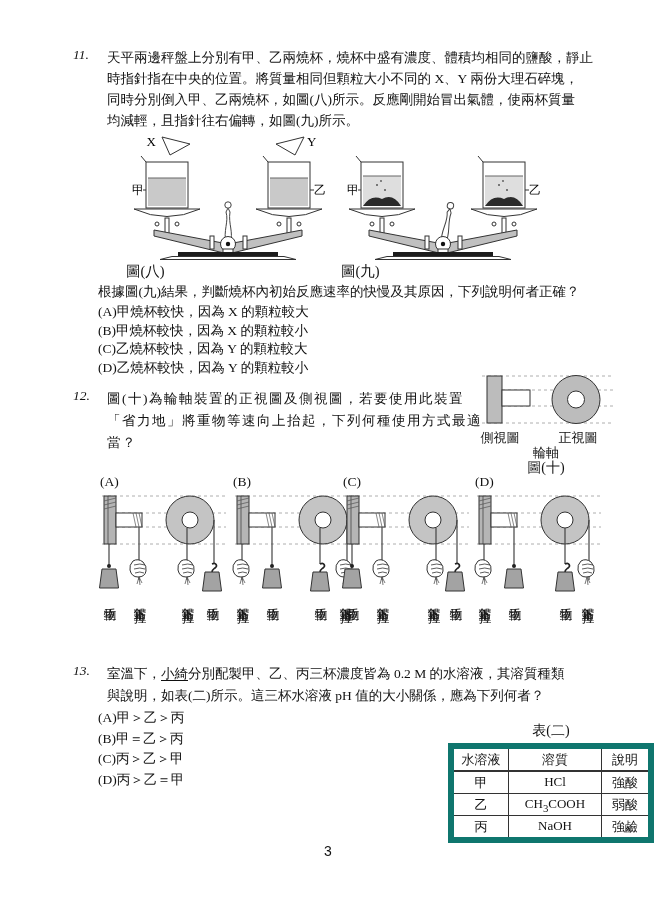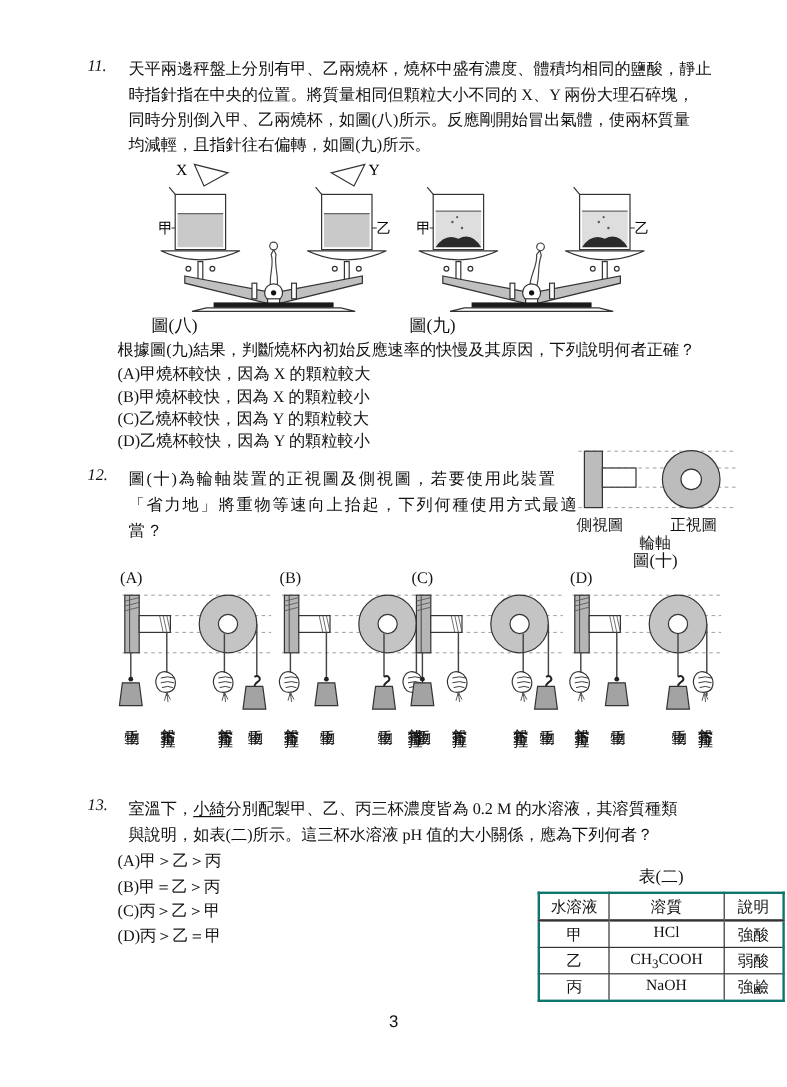--- a/index.html
+++ b/index.html
@@ -14,21 +14,21 @@
   .u{text-decoration:underline;text-underline-offset:2px;}
   .figcap{font-size:14.5px;text-align:left;margin-top:2px;}
   .fig10lbl{font-size:13px;}
   .fig10cap{font-size:14px;}
   .pletter{font-size:13.5px;}
   .vlabel{position:absolute;width:16px;writing-mode:vertical-rl;text-orientation:upright;
           font-size:12.5px;line-height:15px;letter-spacing:1px;}
   table.t2{border-collapse:collapse;font-size:13px;}
   table.t2 td,table.t2 th{border:1px solid #333;text-align:center;font-weight:normal;
           padding:1px 4px;height:19px;}
-  table.t2{border:2px solid #0f766e;}
+  table.t2{border:6px solid #0f766e;}
   table.t2 tr.hd th{border-bottom:2px solid #333;}
   .t2title{font-size:14px;text-align:center;margin-bottom:3px;}
   .pageno{font-size:14px;font-family:"Liberation Sans","DejaVu Sans",sans-serif;text-align:center;width:656px;}
   svg{display:block;}
   .string{stroke:#444;stroke-width:1.2;fill:none;}
   .dash{stroke:#9a9a9a;stroke-width:0.8;stroke-dasharray:3 3;fill:none;}
   .ol{stroke:#333;stroke-width:1;fill:none;}
 </style>
 </head>
 <body>

